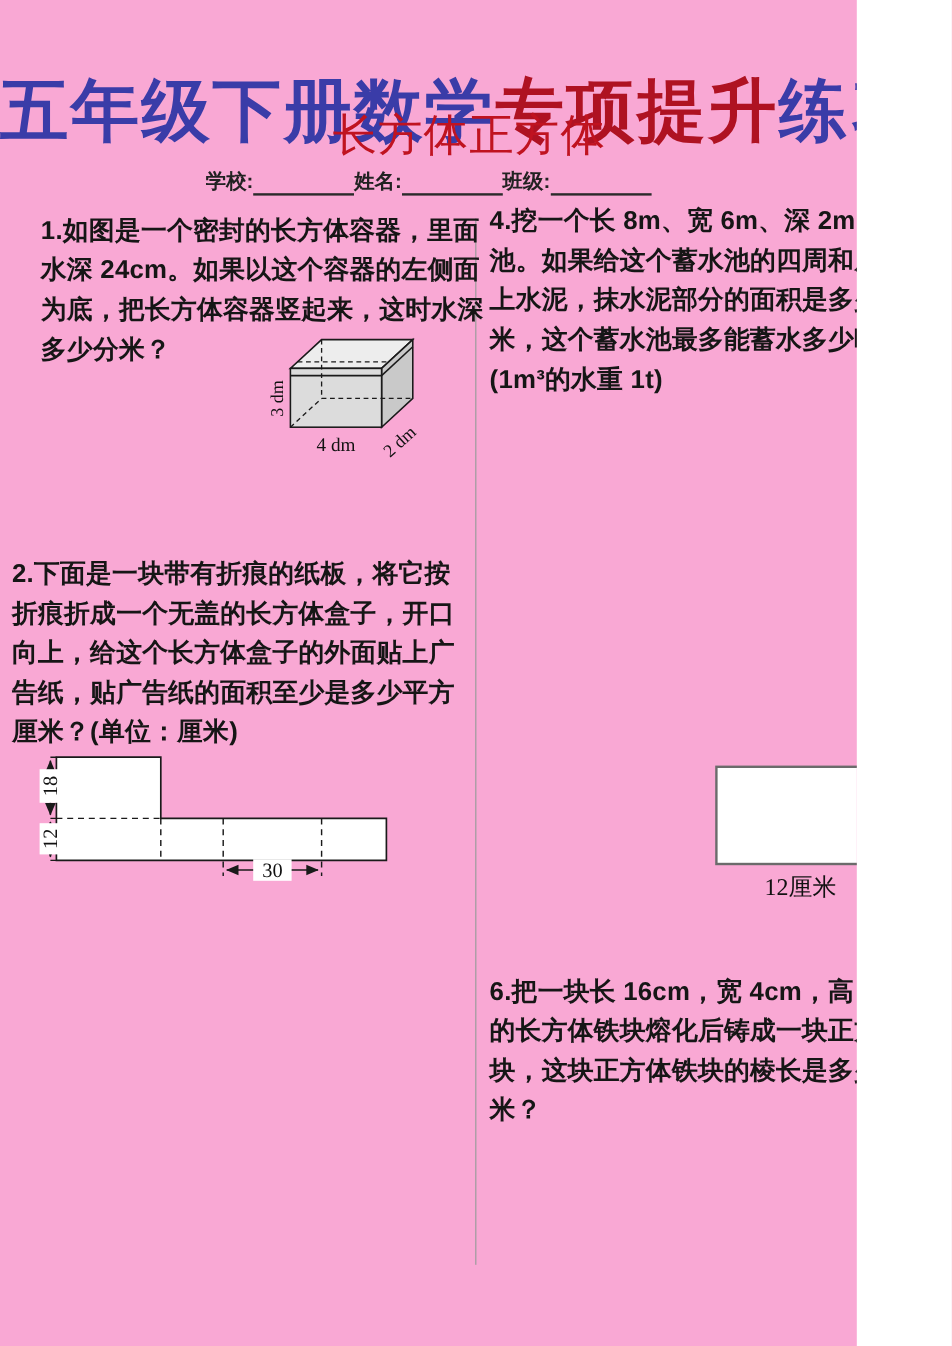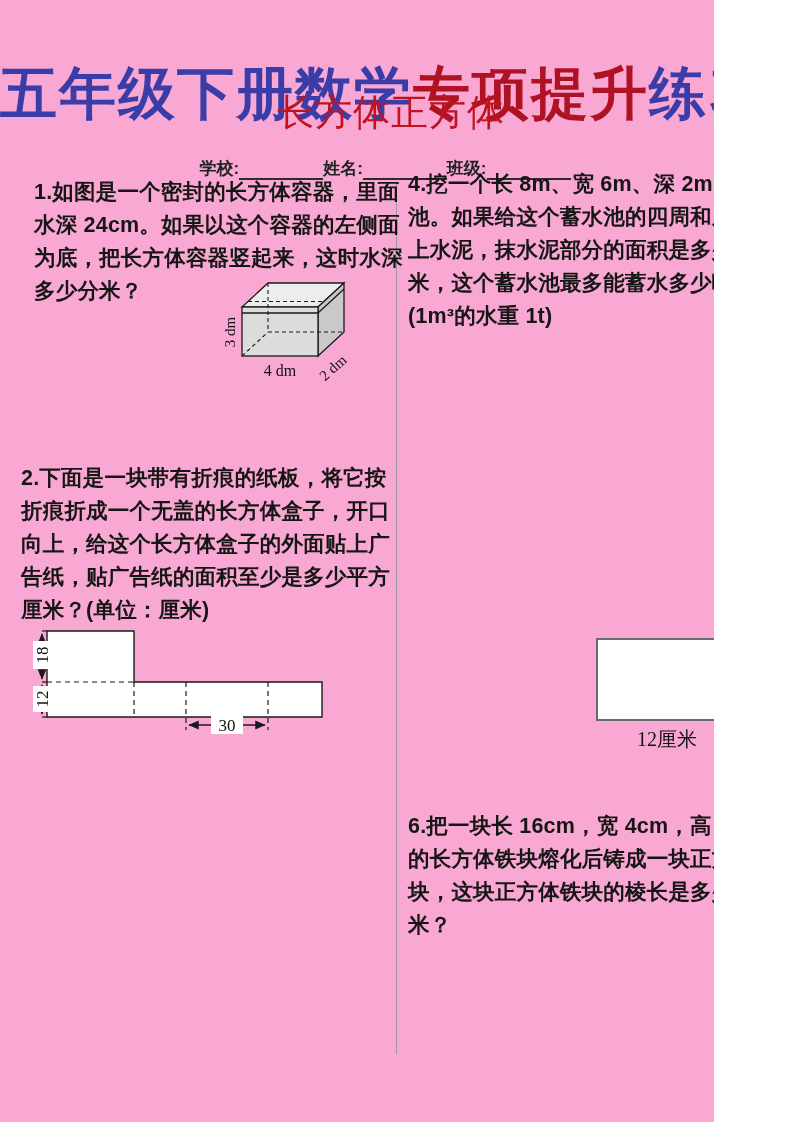--- a/index.html
+++ b/index.html
@@ -10,36 +10,36 @@
   .title {
     position:absolute; top:24px; left:0; width:100%;
     text-align:center; font-size:57px; font-weight:bold;
     letter-spacing:2px; line-height:1.1; white-space:nowrap;
   }
   .subtitle {
     position:absolute; top:88px; left:12px; width:100%;
     text-align:center; font-size:37px; font-weight:normal; letter-spacing:1px;padding-left:22px;
   }
   .header-row {
-    position:absolute; top:157px; left:0; width:100%;
+    position:absolute; top:140px; left:0; width:100%;
     display:flex; justify-content:center; align-items:flex-end;
-    font-size:17px; font-weight:bold; color:#222;padding-left:28px;
+    font-size:17px; font-weight:bold; color:#222;
   }
   .field { display:flex; align-items:flex-end; }
   .blank { display:inline-block; width:84px; border-bottom:2px solid #2b2b2b; height:16px; }
   .divider {
     position:absolute; left:396px; top:182px; width:1px; height:872px;
     background:#9c9c9c;
   }
   .problem {
     position:absolute; font-size:21.5px; line-height:33px; font-weight:600;
     text-align:left; letter-spacing:0.2px;
   }
   #p1 { left:34px;  top:176px; width:376px; }
-  #p2 { left:21px;  top:462px; width:376px; }
+  #p2 { left:10px;  top:462px; width:376px; }
   #p3 { left:22px;  top:872px; width:376px; }
   #p4 { left:408px; top:168px; width:378px; }
   #p5 { left:408px; top:498px; width:378px; }
   #p6 { left:408px; top:810px; width:378px; }
   .diagram { position:absolute; }
   #box-svg   { left:222px; top:270px; }
   #net-svg   { left:26px;  top:618px; }
   #sheet-svg { left:585px; top:622px; }
   .dlabel { font-family:"Liberation Serif", serif; fill:#111; }
 </style>

